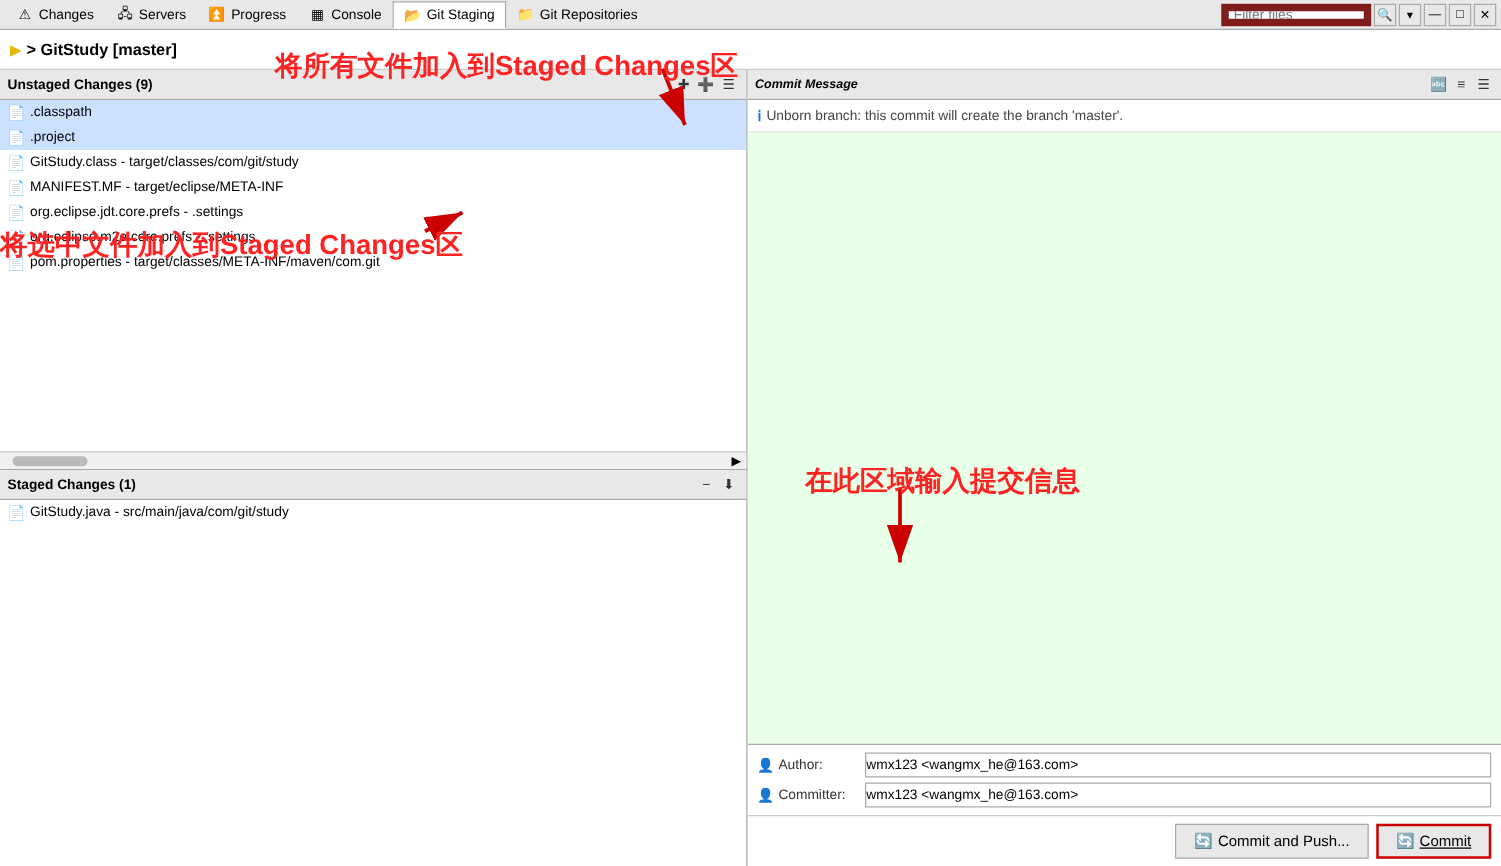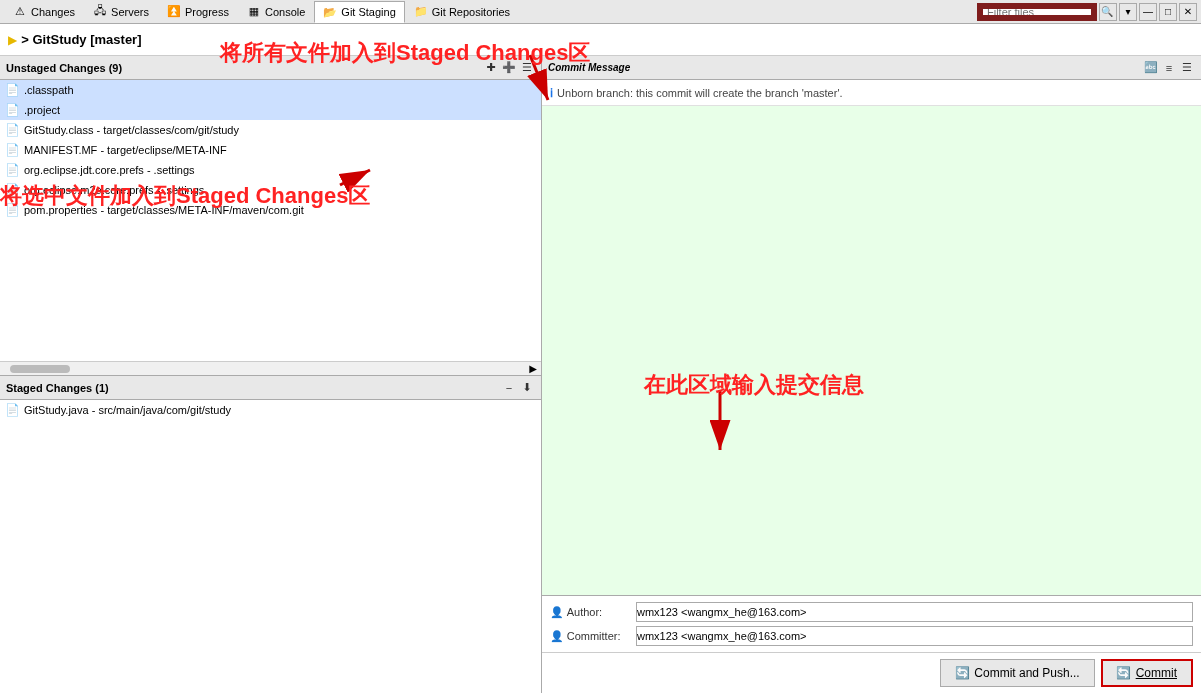--- a/index.html
+++ b/index.html
@@ -91,21 +91,21 @@
     }
 
     
     .main-content {
       display: flex;
       height: calc(693px - 24px - 32px);
     }
 
     
     .left-panel {
-      width: 542px;
+      width: 598px;
       display: flex;
       flex-direction: column;
       border-right: 1px solid #aaa;
       background: #fff;
       position: relative;
     }
 
     
     .section-header {
       display: flex;

